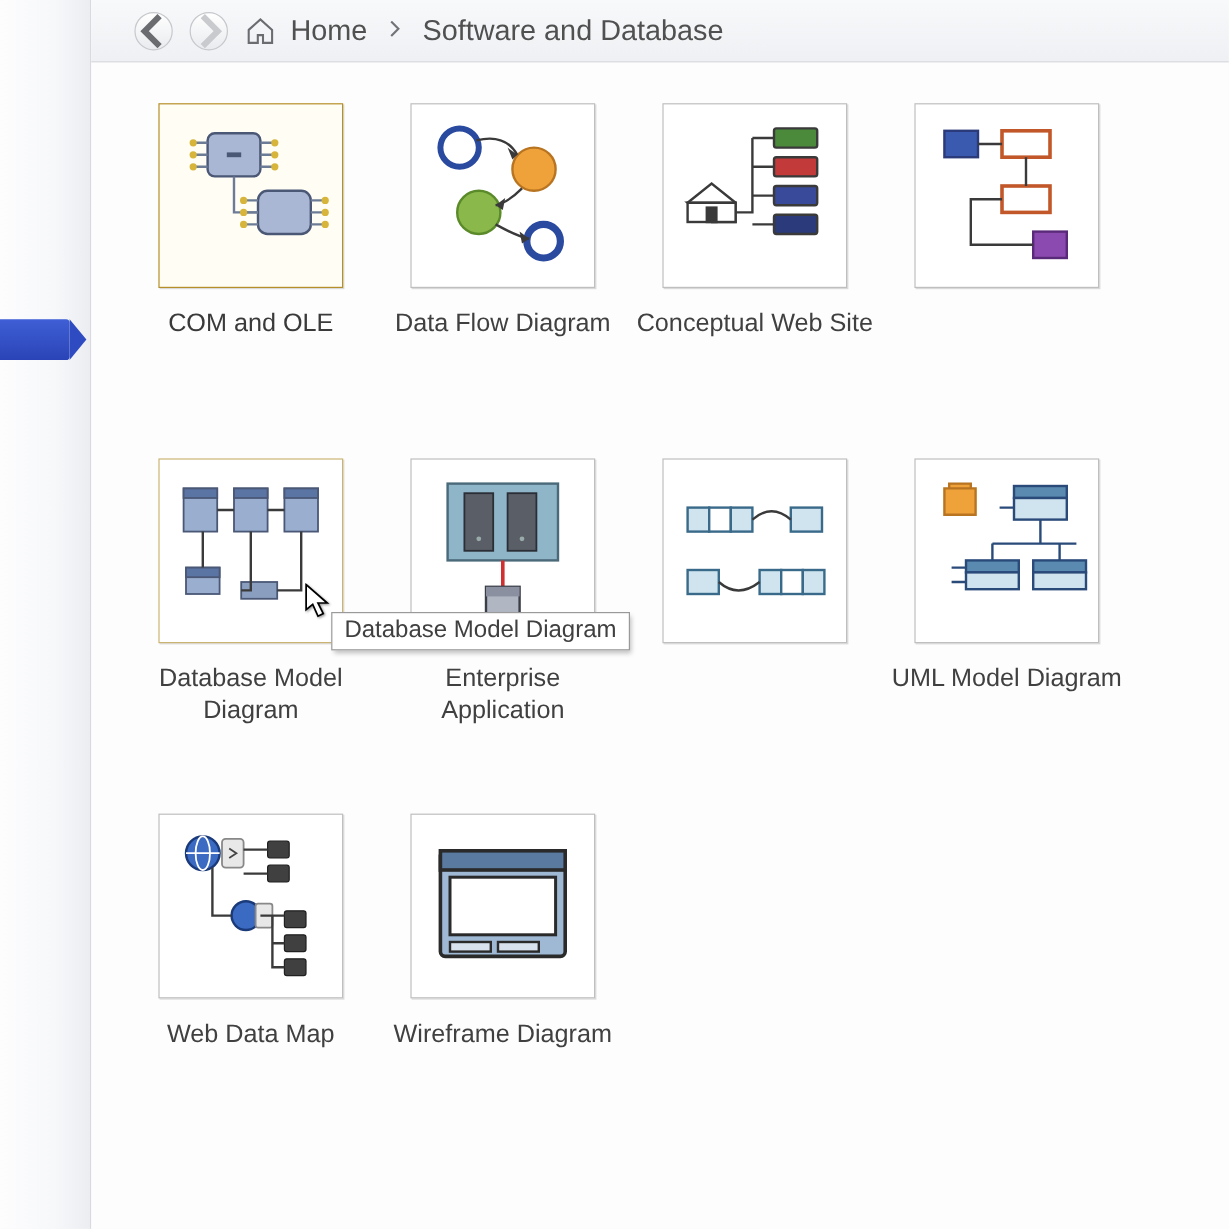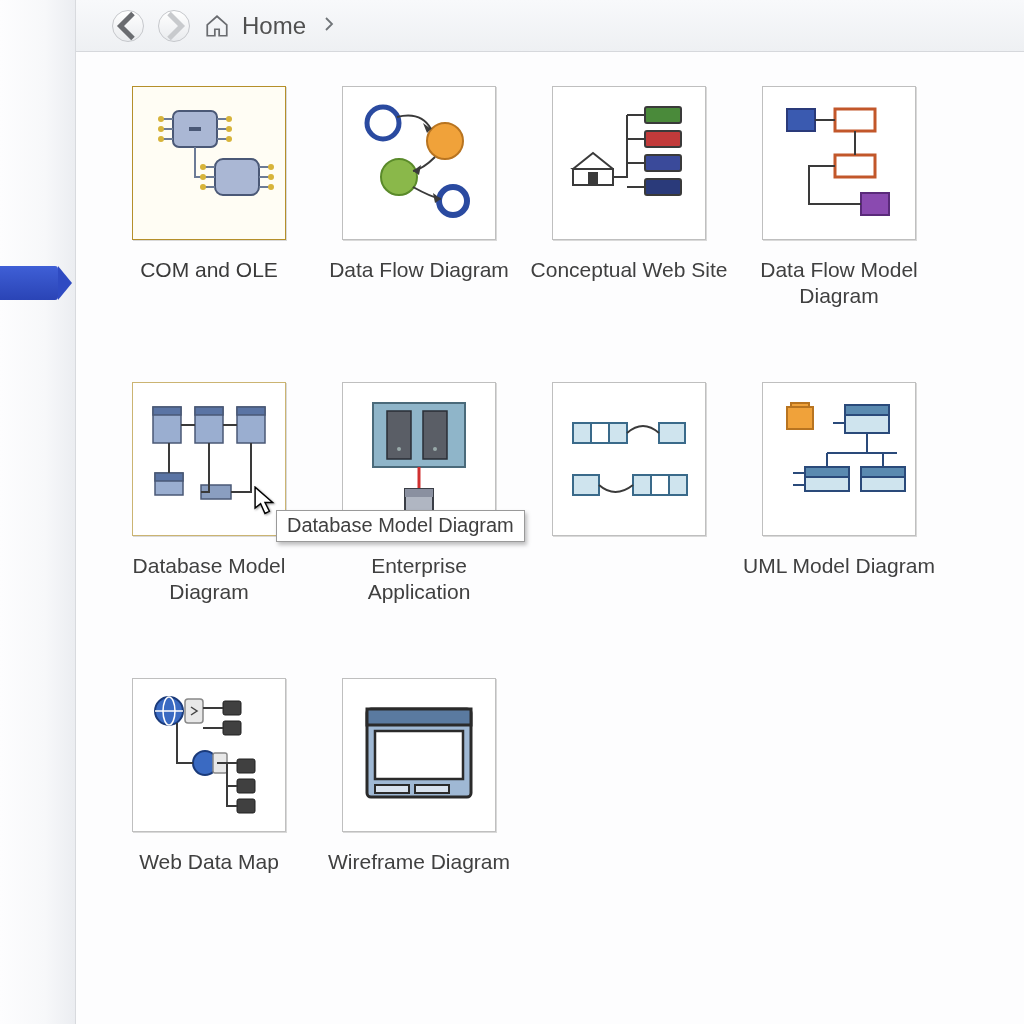--- a/index.html
+++ b/index.html
@@ -181,20 +181,21 @@
             <path d="M3 11 L12 3 L21 11 L21 21 L14 21 L14 15 L10 15 L10 21 L3 21 Z" fill="none" stroke="#6a6c70" stroke-width="1.6"></path>
           </svg>
       </span>
       <span class="bc-item">Home</span>
     </div>
     <span class="bc-sep">
       <svg width="10" height="14" viewBox="0 0 10 14">
           <path d="M2 1 L8 7 L2 13" fill="none" stroke="#707478" stroke-width="1.8"></path>
         </svg>
     </span>
+    <span class="bc-item">Software and Database</span>
   </div>
 
   <div class="grid">
 
     <div class="tpl selected">
       <div class="thumb">
         <svg viewBox="0 0 140 140">
           <rect x="34" y="18" width="44" height="36" rx="6" fill="#aab7d4" stroke="#4a5876" stroke-width="2"></rect>
           <rect x="76" y="66" width="44" height="36" rx="8" fill="#aab7d4" stroke="#4a5876" stroke-width="2"></rect>
           <rect x="50" y="34" width="12" height="4" fill="#4a5876"></rect>
@@ -282,21 +283,20 @@
           <rect x="66" y="16" width="40" height="22" fill="none" stroke="#c2572a" stroke-width="3"></rect>
           <rect x="66" y="62" width="40" height="22" fill="none" stroke="#c2572a" stroke-width="3"></rect>
           <rect x="92" y="100" width="28" height="22" fill="#8a4ab0" stroke="#5a2a7a" stroke-width="2"></rect>
           <g stroke="#3a3a3a" stroke-width="2" fill="none">
             <line x1="46" y1="27" x2="66" y2="27"></line>
             <line x1="86" y1="38" x2="86" y2="62"></line>
             <path d="M66 73 L40 73 L40 111 L92 111"></path>
           </g>
         </svg>
       </div>
-      <div class="label">Data Flow Model Diagram</div>
     </div>
 
     <div class="tpl hover">
       <div class="thumb">
         <svg viewBox="0 0 140 140">
           <g stroke="#4a5876" stroke-width="1.5">
             <rect x="14" y="18" width="28" height="36" fill="#9aaed0"></rect>
               <rect x="14" y="18" width="28" height="8" fill="#5a74a4"></rect>
             <rect x="56" y="18" width="28" height="36" fill="#9aaed0"></rect>
               <rect x="56" y="18" width="28" height="8" fill="#5a74a4"></rect>

